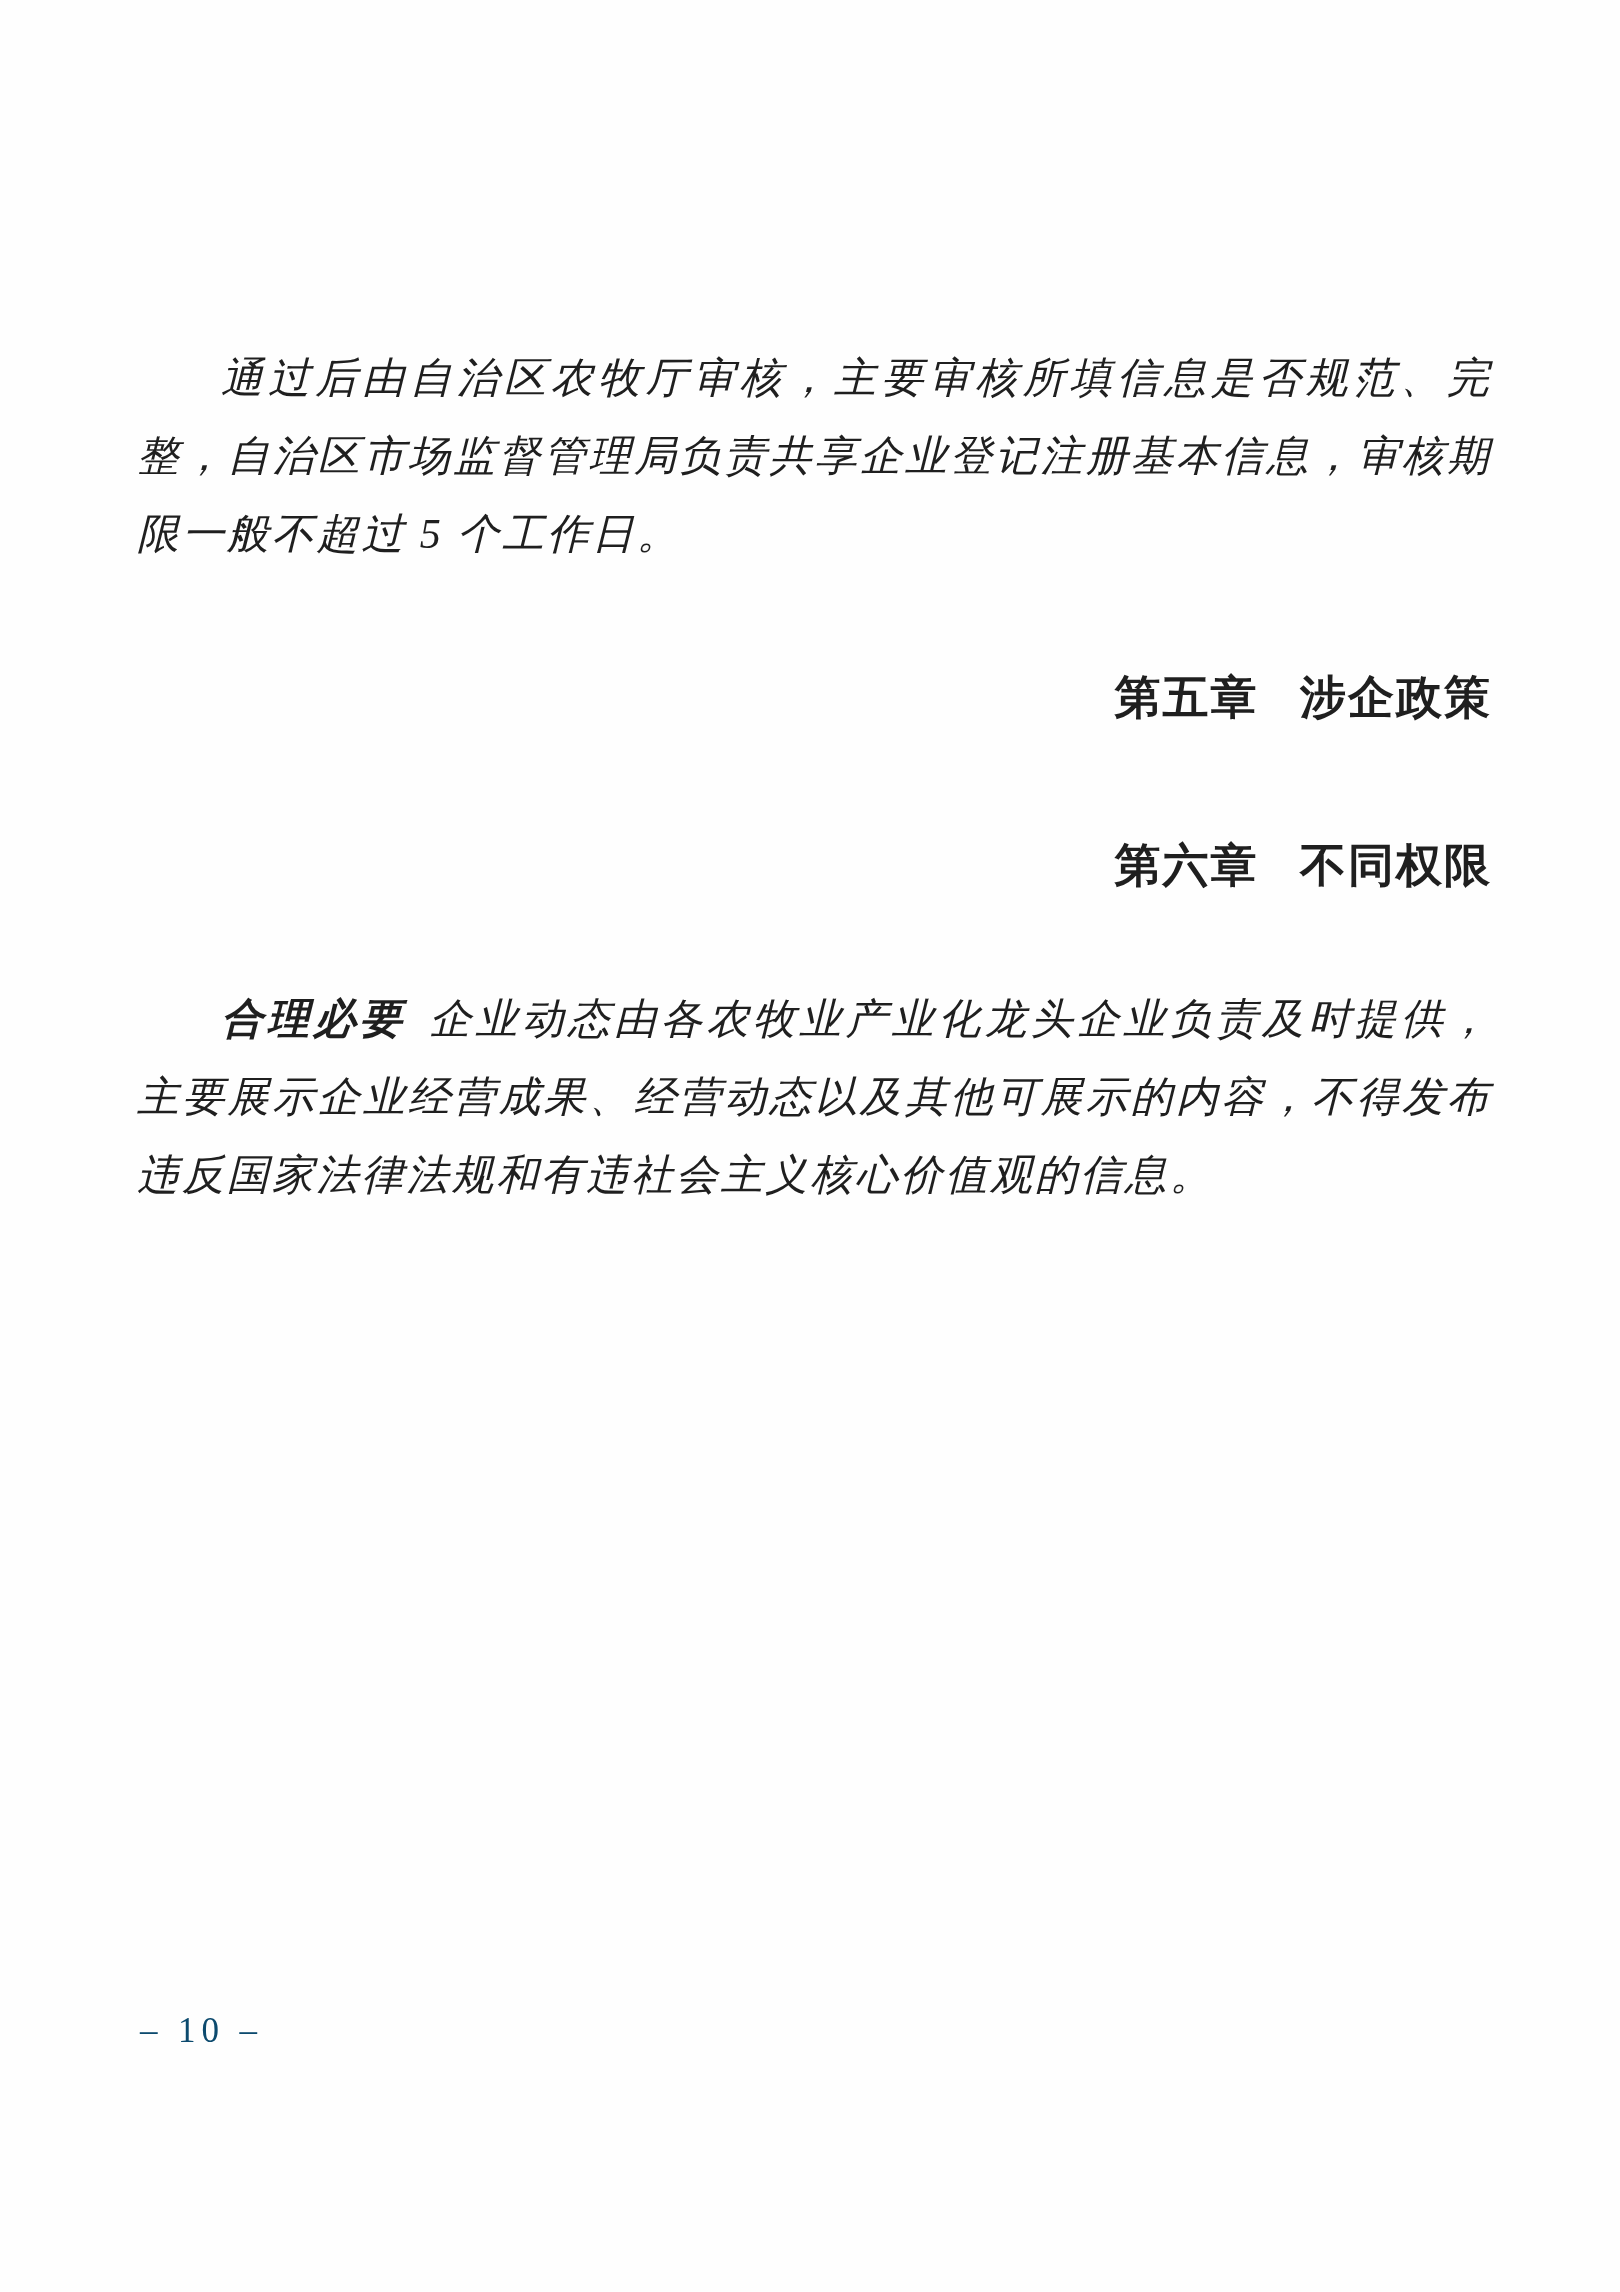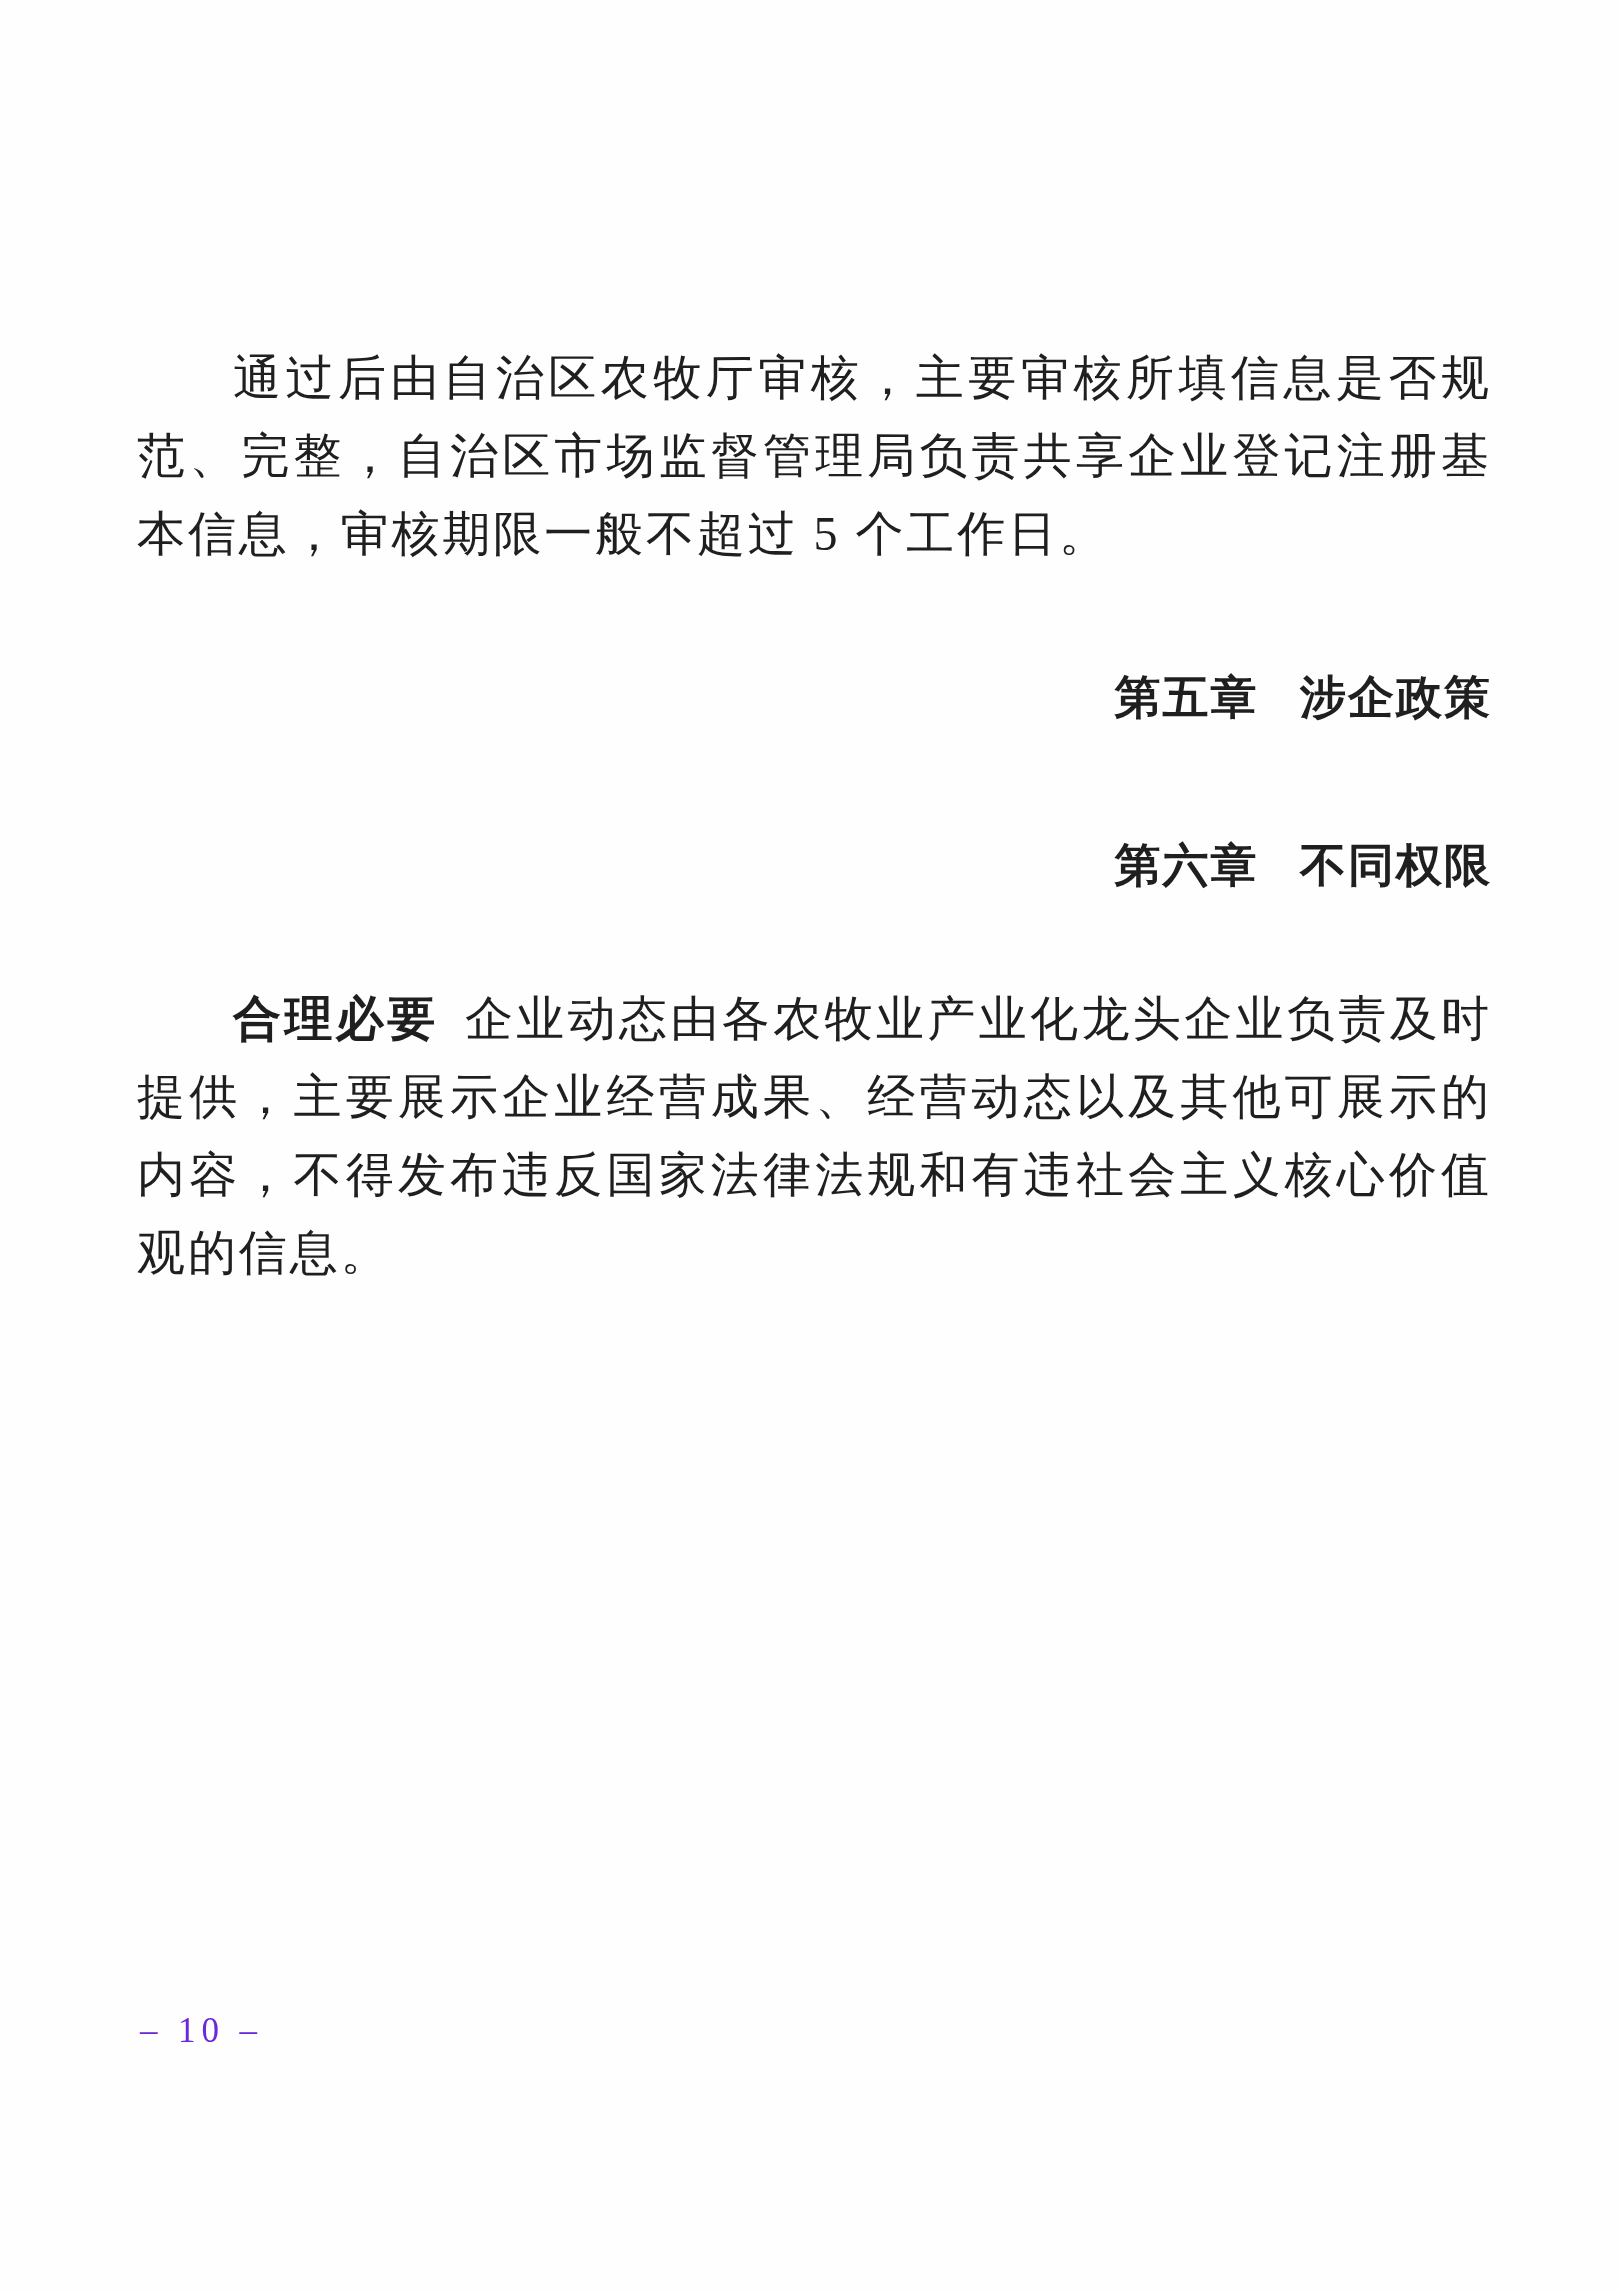--- a/index.html
+++ b/index.html
@@ -19,26 +19,27 @@
   }
   .content {
     position: absolute;
     left: 137px;
     top: 0;
     width: 1355px;
     padding-top: 339px;
   }
   .para {
     margin: 0;
-    font-size: 48px;
+    font-size: 42px;
     line-height: 78px;
     letter-spacing: 2.9px;
     text-align: justify;
     text-justify: inter-ideograph;
     text-indent: 2em;
+    font-style: italic;
   }
   .para .lead {
     font-weight: bold;
     margin-right: 0.55em;
   }
   .chapter-heading {
     margin: 0;
     font-size: 46px;
     line-height: 78px;
     font-weight: bold;
@@ -52,21 +53,21 @@
   .heading-ch5 { margin-top: 85px; }
   .para-art18  { margin-top: 81px; }
   .heading-ch6 { margin-top: 90px; }
   .para-art19  { margin-top: 76px; }
   .page-footer {
     position: absolute;
     left: 140px;
     top: 2011px;
     font-size: 35px;
     letter-spacing: 5.9px;
-    color: #6d28d9;
+    color: #0c4a6e;
   }
 </style>
 </head>
 <body>
 
 <div class="page">
   <div class="content">
 
     <p class="para"><span>通过后由自治区农牧厅审核，主要审核所填信息是否规范、完整，自治区市场监督管理局负责共享企业登记注册基本信息，审核期限一般不超过 5 个工作日。</span></p>
 

